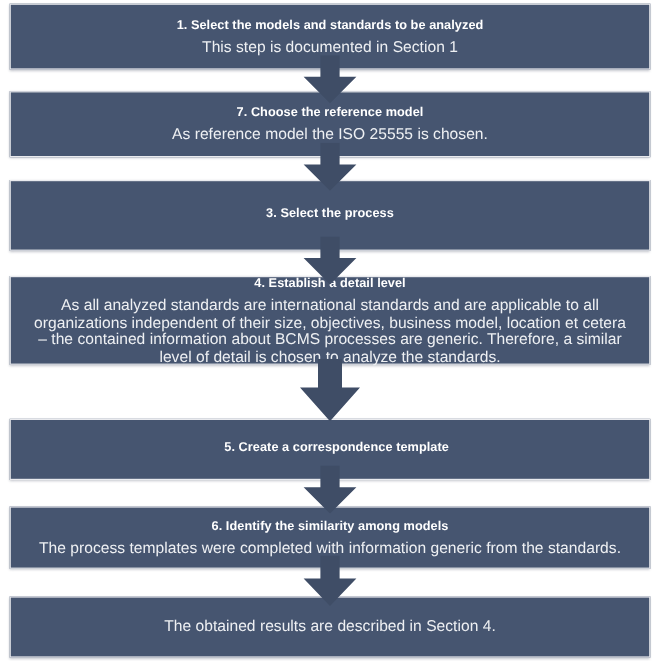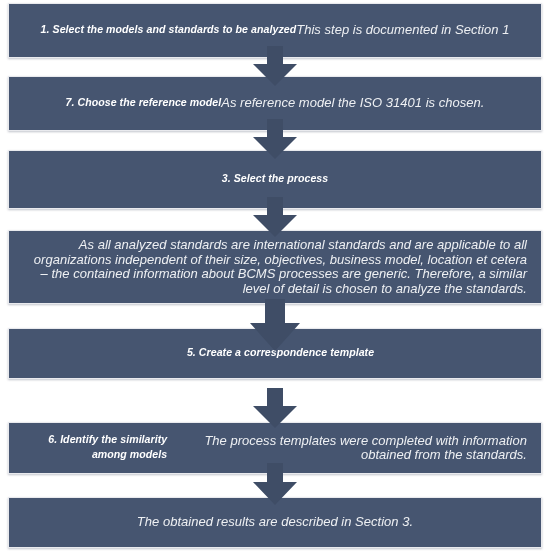--- a/index.html
+++ b/index.html
@@ -22,27 +22,26 @@
 
   .step-box {
     position: absolute;
     left: 8px;
     width: 534px;
     box-sizing: border-box;
     background: #465570;
     border: 1px solid #e9eaee;
     box-shadow: 0 1px 2px rgba(120,125,140,0.45);
     display: flex;
-    flex-direction: row;
+    flex-direction: column;
     align-items: center;
     justify-content: center;
-    text-align: right;
+    text-align: center;
     padding: 4px 14px;
     z-index: 1;
-    font-style: italic;
   }
 
   .step-title {
     color: #ffffff;
     font-size: 10.6px;
     font-weight: bold;
     line-height: 15px;
     letter-spacing: 0.05px;
     margin-bottom: 3px;
   }
@@ -75,67 +74,68 @@
   </div>
 
   <div class="arrow" style="top:46px;">
     <svg width="56" height="40" viewBox="0 0 56 40" aria-hidden="true">
       <polygon points="20,0 36,0 36,18 50,18 28,40 6,18 20,18" fill="#3f4d66"></polygon>
     </svg>
   </div>
 
   <div class="step-box" style="top:76px; height:55px;">
     <div class="step-title">7. Choose the reference model</div>
-    <div class="step-desc">As reference model the ISO 31401 is chosen.</div>
+    <div class="step-desc">As reference model the ISO 25555 is chosen.</div>
   </div>
 
   <div class="arrow" style="top:119px;">
     <svg width="56" height="40" viewBox="0 0 56 40" aria-hidden="true">
       <polygon points="20,0 36,0 36,18 50,18 28,40 6,18 20,18" fill="#3f4d66"></polygon>
     </svg>
   </div>
 
   <div class="step-box" style="top:150px; height:59px;">
     <div class="step-title">3. Select the process</div>
   </div>
 
   <div class="arrow" style="top:197px;">
     <svg width="56" height="40" viewBox="0 0 56 40" aria-hidden="true">
       <polygon points="20,0 36,0 36,18 50,18 28,40 6,18 20,18" fill="#3f4d66"></polygon>
     </svg>
   </div>
 
   <div class="step-box" style="top:230px; height:74px;">
+    <div class="step-title">4. Establish a detail level</div>
     <div class="step-desc">As all analyzed standards are international standards and are applicable to all organizations independent of their size, objectives, business model, location et cetera – the contained information about BCMS processes are generic. Therefore, a similar level of detail is chosen to analyze the standards.</div>
   </div>
 
   <div class="arrow" style="top:299px;">
     <svg width="64" height="52" viewBox="0 0 64 52" aria-hidden="true">
       <polygon points="22,0 42,0 42,24 57,24 32,52 7,24 22,24" fill="#3f4d66"></polygon>
     </svg>
   </div>
 
-  <div class="step-box" style="top:328px; height:51px;padding-left:25px;">
+  <div class="step-box" style="top:349px; height:51px;padding-left:25px;">
     <div class="step-title">5. Create a correspondence template</div>
   </div>
 
   <div class="arrow" style="top:388px;">
     <svg width="56" height="40" viewBox="0 0 56 40" aria-hidden="true">
       <polygon points="20,0 36,0 36,18 50,18 28,40 6,18 20,18" fill="#3f4d66"></polygon>
     </svg>
   </div>
 
   <div class="step-box" style="top:422px; height:52px;">
     <div class="step-title">6. Identify the similarity among models</div>
-    <div class="step-desc">The process templates were completed with information obtained from the standards.</div>
+    <div class="step-desc">The process templates were completed with information generic from the standards.</div>
   </div>
 
   <div class="arrow" style="top:463px;">
     <svg width="56" height="42" viewBox="0 0 56 42" aria-hidden="true">
       <polygon points="20,0 36,0 36,19 50,19 28,42 6,19 20,19" fill="#3f4d66"></polygon>
     </svg>
   </div>
 
   <div class="step-box" style="top:497px; height:51px;">
-    <div class="step-desc">The obtained results are described in Section 3.</div>
+    <div class="step-desc">The obtained results are described in Section 4.</div>
   </div>
 
 </div>
 
 </body></html>

